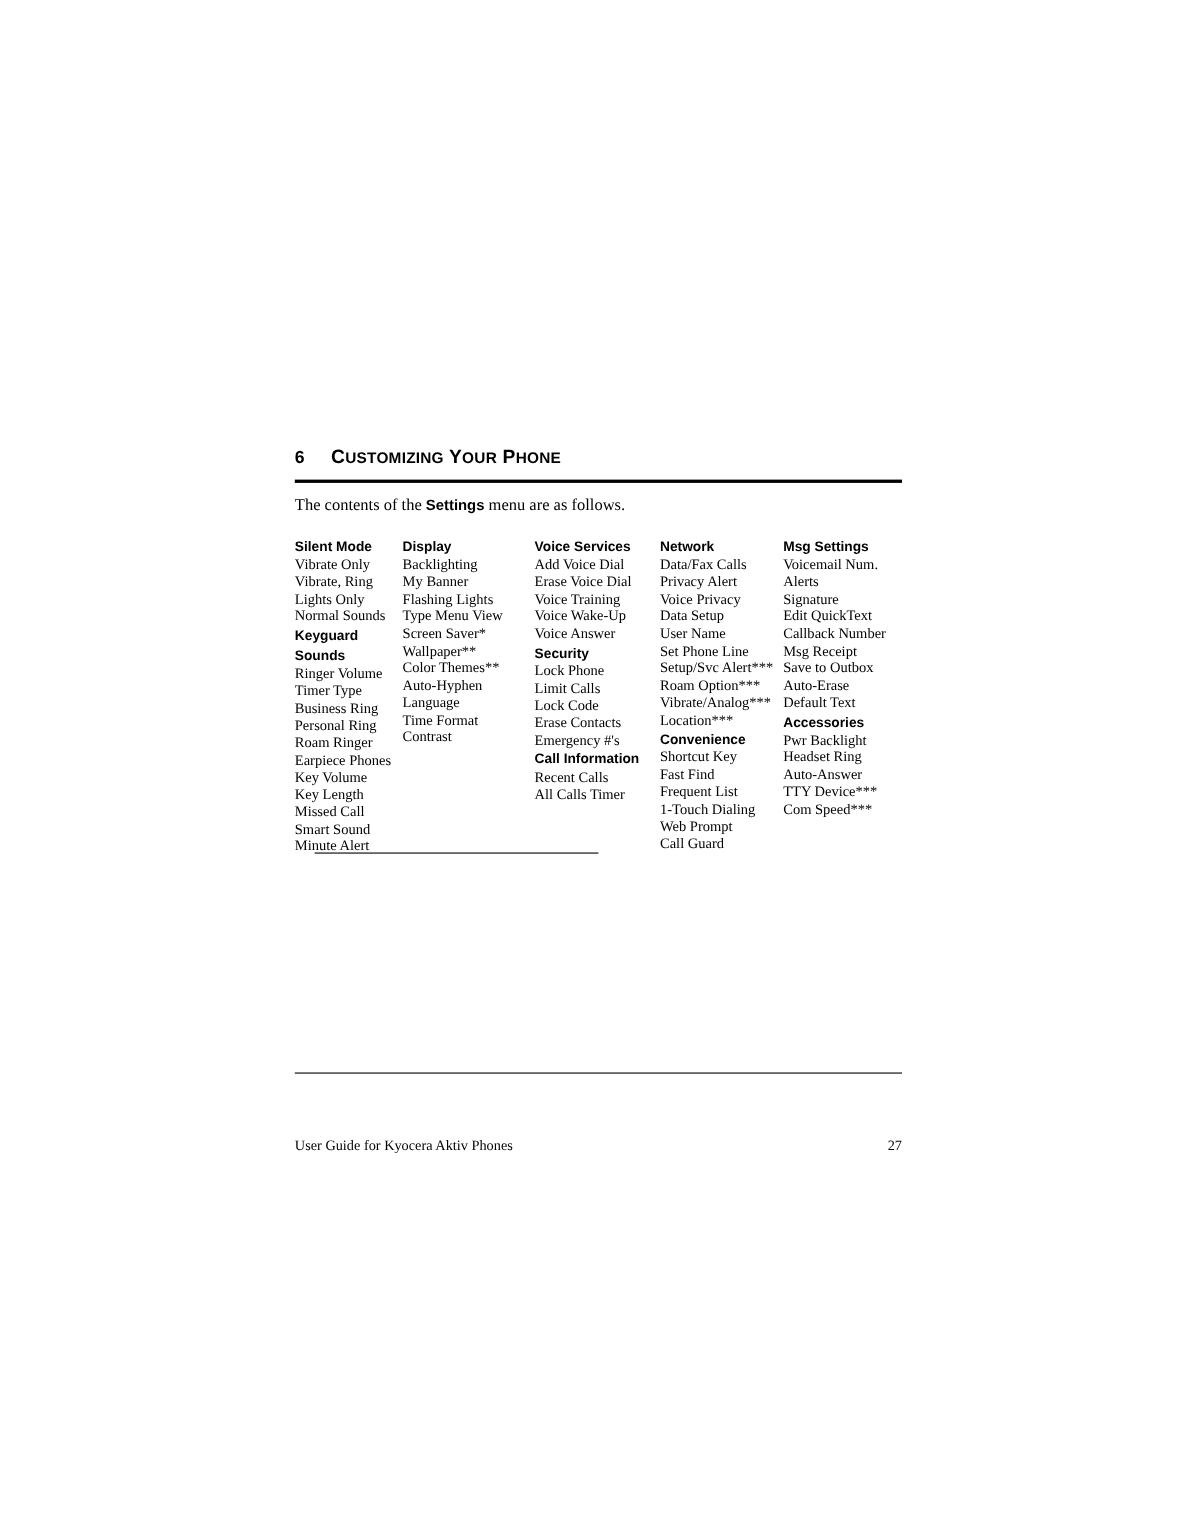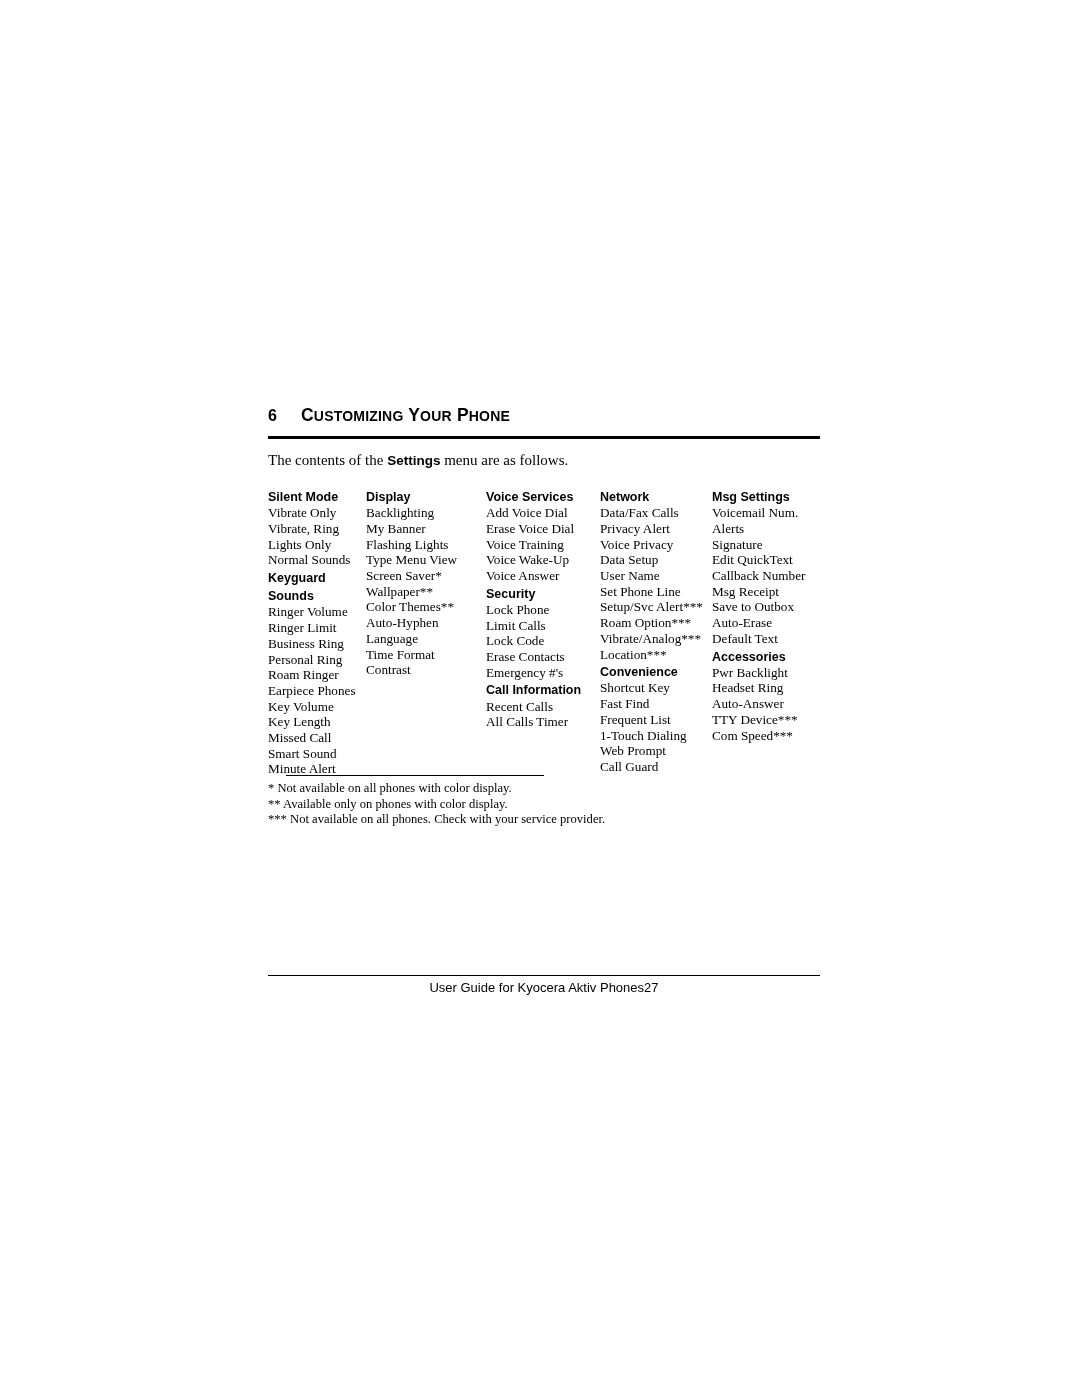--- a/index.html
+++ b/index.html
@@ -125,25 +125,25 @@
     position: absolute;
     left: 268px;
     top: 975px;
     width: 552px;
     height: 1px;
     background: #000;
   }
   .footer {
     position: absolute;
     left: 268px;
-    top: 980px;
+    top: 1033px;
     width: 552px;
     display: flex;
-    justify-content: center;
-    font-family: Liberation Sans, sans-serif;
+    justify-content: space-between;
+    font-family: Liberation Serif, serif;
     font-size: 13px;
   }
 </style>
 </head>
 <body>
 
 <div class="page">
 
   <div class="chapter-head">
     <div class="row">
@@ -159,21 +159,21 @@
 
     <div class="col c1">
       <div class="grp-head">Silent Mode</div>
       <div class="item">Vibrate Only</div>
       <div class="item">Vibrate, Ring</div>
       <div class="item">Lights Only</div>
       <div class="item">Normal Sounds</div>
       <div class="grp-head spaced">Keyguard</div>
       <div class="grp-head spaced">Sounds</div>
       <div class="item">Ringer Volume</div>
-      <div class="item">Ringer Limit</div>
+      <div class="item">Timer Type</div>
       <div class="item">Business Ring</div>
       <div class="item">Personal Ring</div>
       <div class="item">Roam Ringer</div>
       <div class="item">Earpiece Phones</div>
       <div class="item">Key Volume</div>
       <div class="item">Key Length</div>
       <div class="item">Missed Call</div>
       <div class="item">Smart Sound</div>
       <div class="item">Minute Alert</div>
     </div>
@@ -247,25 +247,20 @@
       <div class="item">Pwr Backlight</div>
       <div class="item">Headset Ring</div>
       <div class="item">Auto-Answer</div>
       <div class="item">TTY Device***</div>
       <div class="item">Com Speed***</div>
     </div>
 
   </div>
 
   <div class="foot-rule"></div>
-  <div class="footnotes">
-    <div>* Not available on all phones with color display.</div>
-    <div>** Available only on phones with color display.</div>
-    <div>*** Not available on all phones. Check with your service provider.</div>
-  </div>
 
   <div class="page-rule"></div>
   <div class="footer">
     <span>User Guide for Kyocera Aktiv Phones</span>
     <span>27</span>
   </div>
 
 </div>
 
 </body></html>

